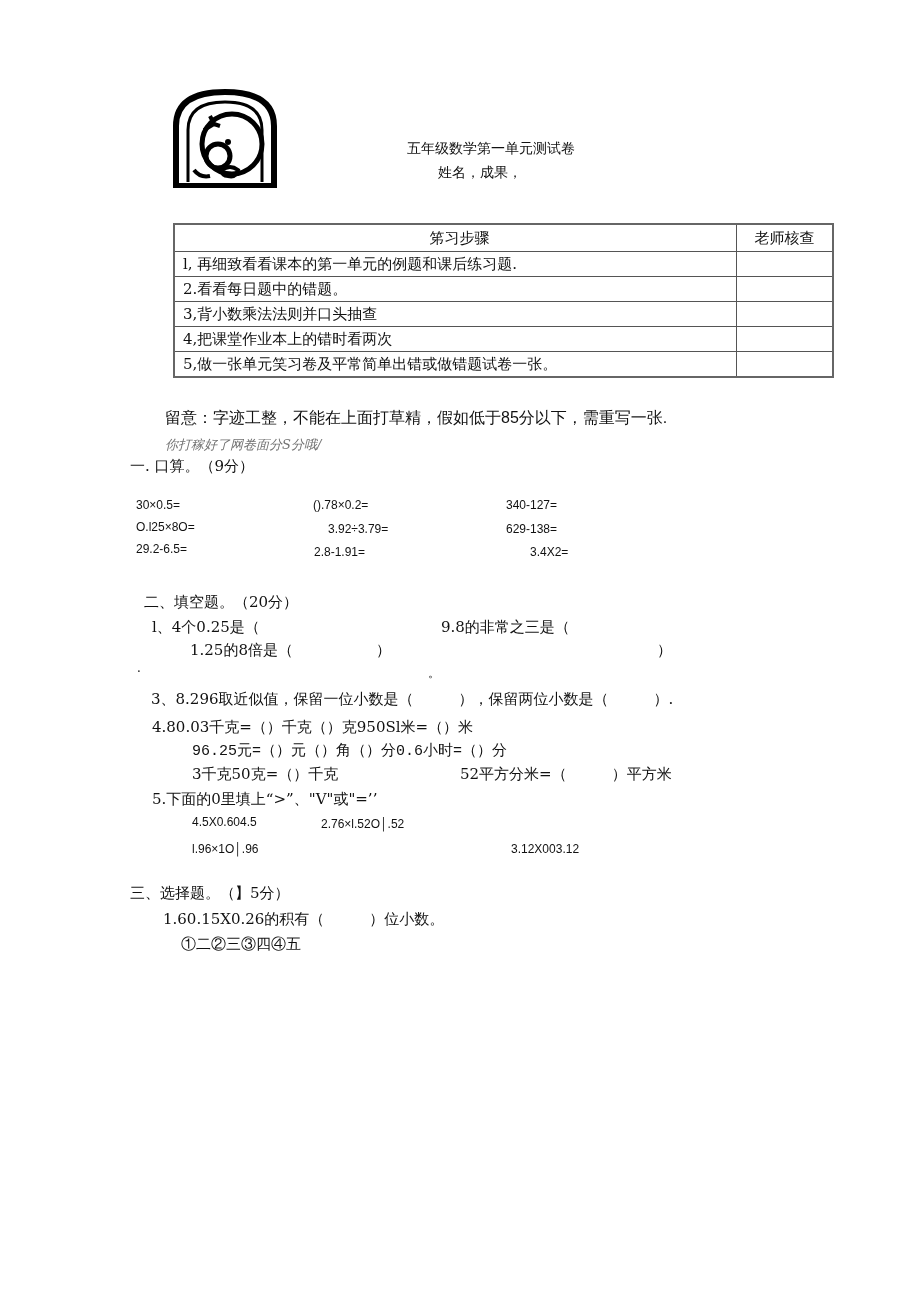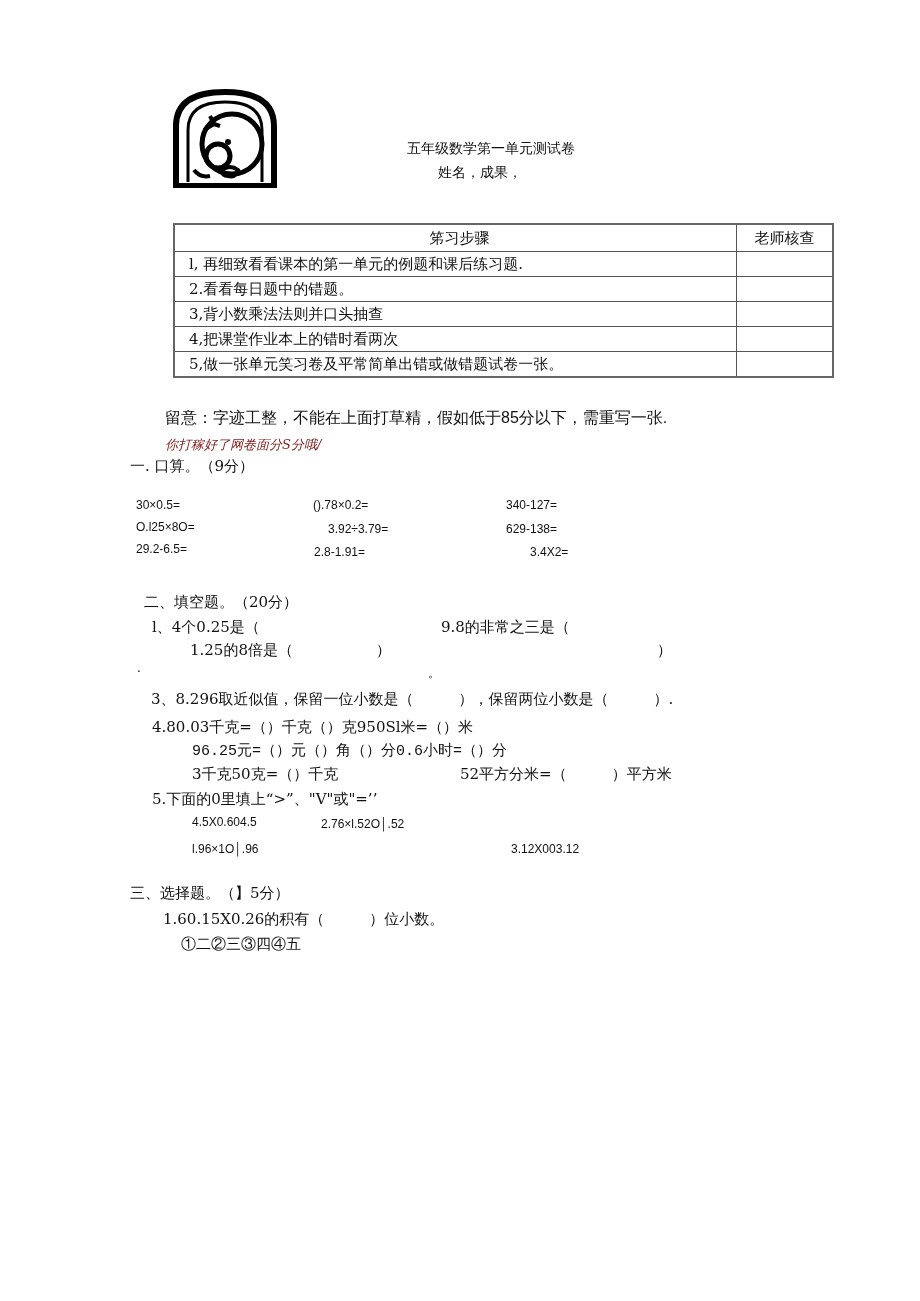--- a/index.html
+++ b/index.html
@@ -25,24 +25,24 @@
   }
   #steps-table td, #steps-table th {
     border: 1px solid #555; padding: 0 2px; height: 24px;
     font-size: 15px; font-weight: normal; text-align: left;
     font-family: "DejaVu Serif", "Liberation Serif", serif;
   }
   #steps-table th { height: 26px; }
   #steps-table th.col-step { text-align: center; padding-left: 10px; }
   #steps-table th.col-check { text-align: center; width: 91px; }
   #steps-table td.check-cell { width: 91px; }
-  #steps-table td.step-cell { padding-left: 14px; }
+  #steps-table td.step-cell { padding-left: 8px; }
 
   #notice { left: 165px; top: 408px; font-size: 16px; }
-  #handwriting { left: 165px; top: 436px; font-size: 13px; font-style: italic; color: #7f1d1d; }
+  #handwriting { left: 165px; top: 436px; font-size: 13px; font-style: italic; color: #737373; }
 
   .section-head { font-size: 15px; }
   .calc { font-size: 12px; }
   .fill { font-size: 15px; }
 </style>
 </head>
 <body>
 
 <div id="logo" class="abs">
   <svg width="110" height="102" viewBox="0 0 110 102">

